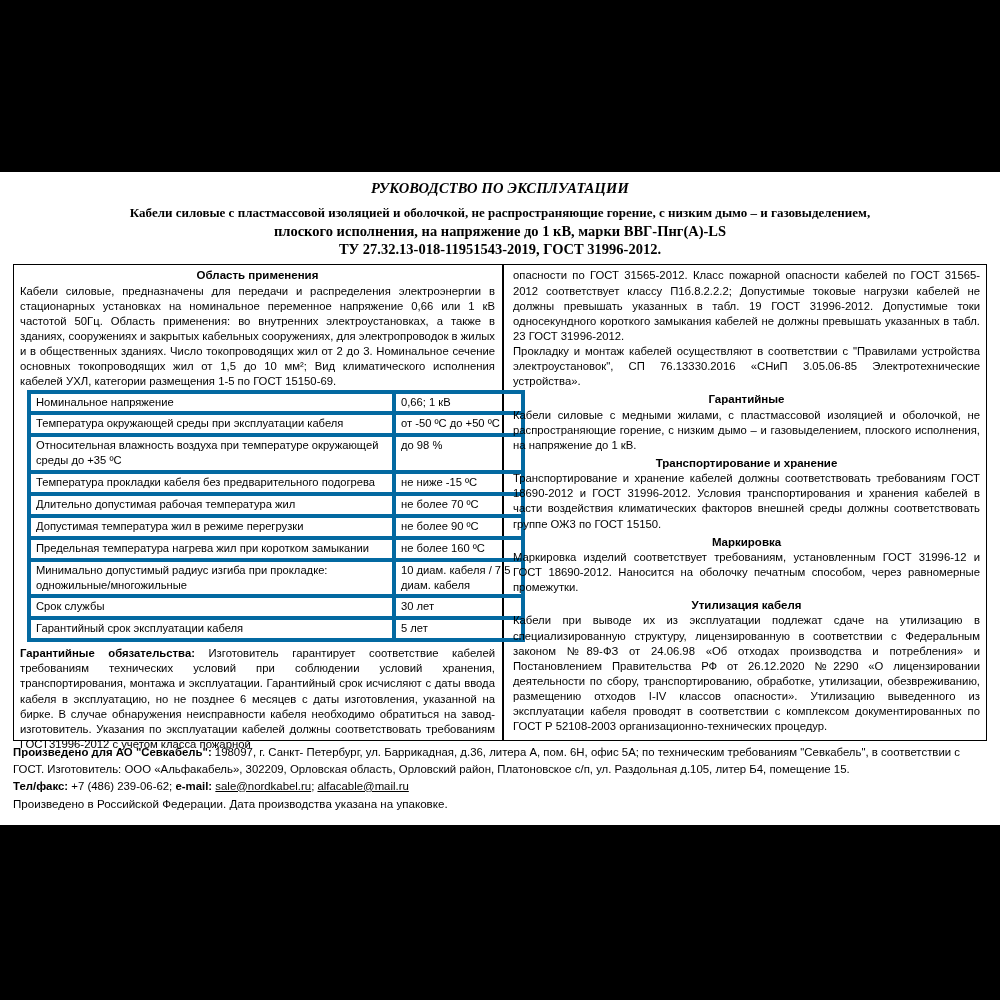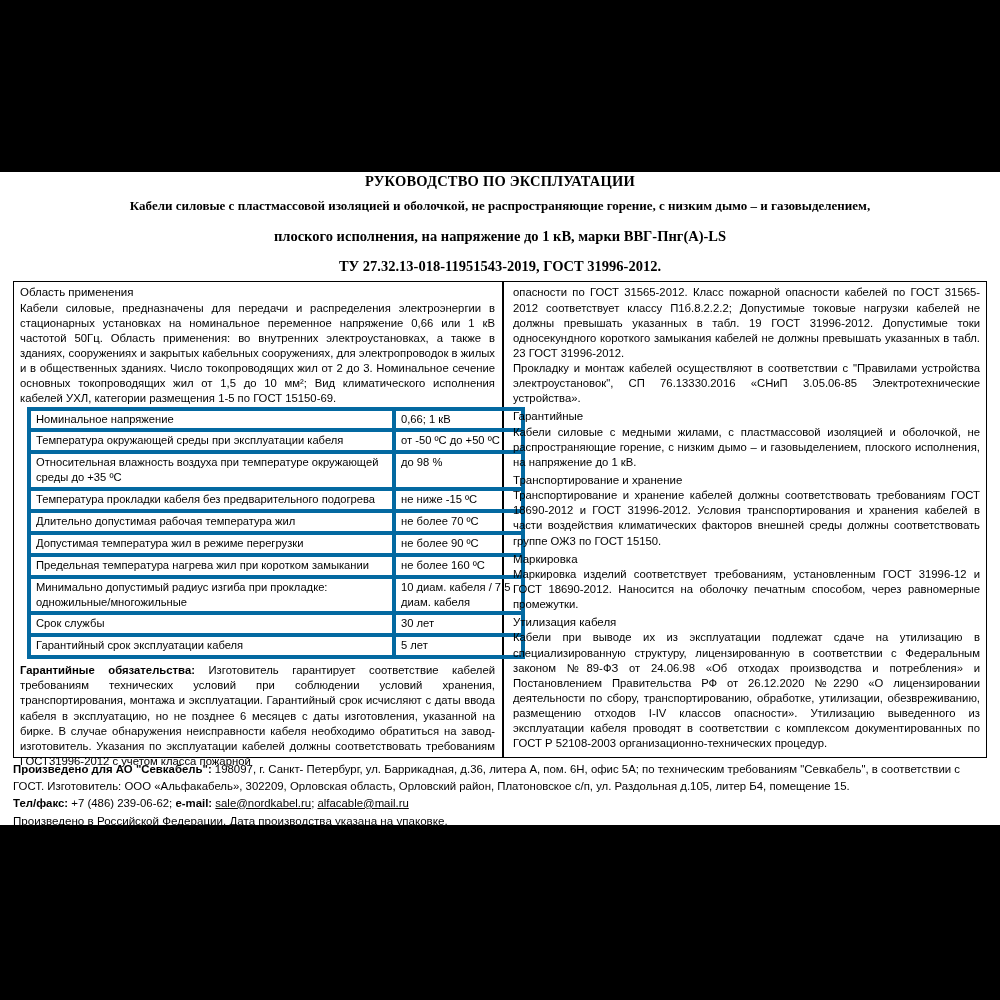--- a/index.html
+++ b/index.html
@@ -27,31 +27,32 @@
   
   .doc-header {
     font-family: "Liberation Serif", serif;
     font-weight: bold;
     text-align: center;
     color: #000;
     padding: 0 14px;
   }
   .doc-header .h-title {
     font-size: 14.5px;
-    margin-top: 1px;
+    margin-top: 8px;
     letter-spacing: .2px;
+    font-style: italic;
   }
   .doc-header .h-sub1 {
     font-size: 13px;
     margin-top: 7px;
     line-height: 1.42;
   }
   .doc-header .h-sub2 {
     font-size: 14.5px;
-    margin-top: 13px;
+    margin-top: 1px;
   }
 
   
   .body-wrap {
     display: flex;
     margin: 6px 13px 0 13px;
     border: 1.5px solid #000;
     border-bottom: none;
     height: 476px;
     box-sizing: border-box;
@@ -72,22 +73,22 @@
     margin: 0 2px;
   }
   .col-right {
     width: 486px;
     padding: 3px 6px 0 7px;
     flex: 1;
   }
 
   .sec-head {
     font-size: 11.5px;
-    font-weight: normal;
-    text-align: left;
+    font-weight: bold;
+    text-align: center;
     color: #000;
     line-height: 1.32;
   }
   .para {
     font-size: 11.3px;
     color: #000;
     text-align: justify;
     line-height: 1.34;
     margin: 0;
     hyphens: none;

